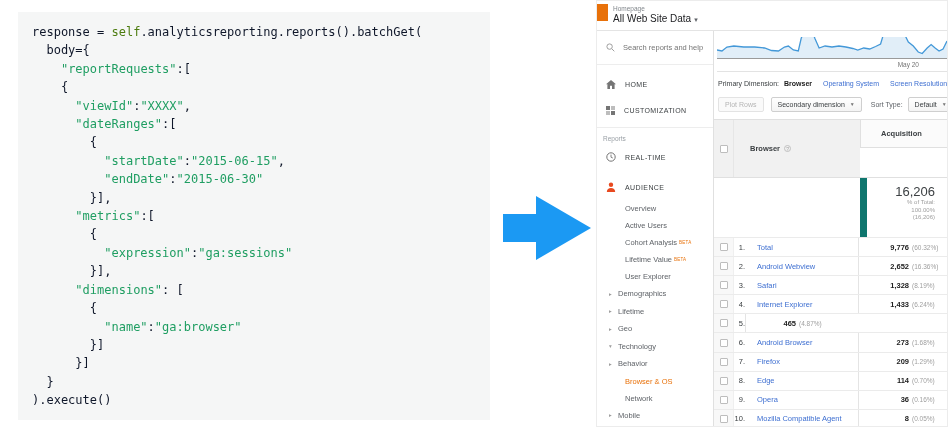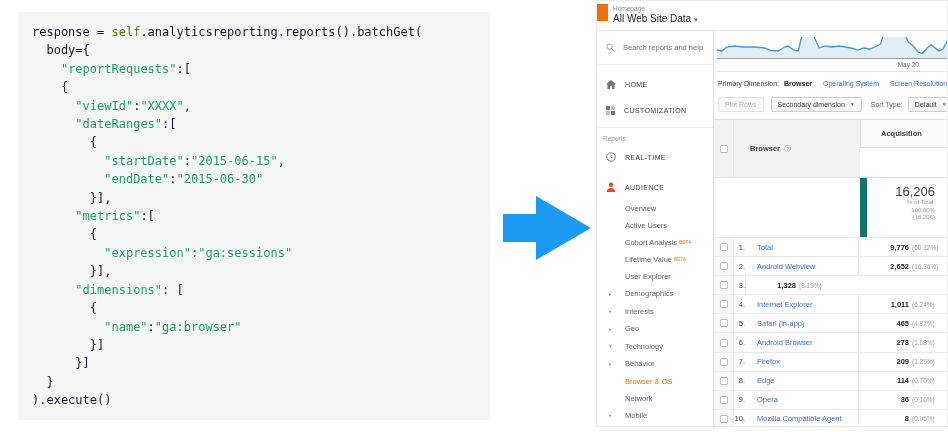--- a/index.html
+++ b/index.html
@@ -42,21 +42,21 @@
   .sidebar { width:117px; border-right:1px solid #e0e0e0; background:#fff; flex:none; overflow:hidden; }
   .sb-search { height:34px; display:flex; align-items:center; border-bottom:1px solid #ededed; padding-left:9px; }
   .sb-search .txt { font-size:7.5px; color:#757575; margin-left:8px; }
   .sb-top { padding-top:6px; border-bottom:1px solid #ededed; padding-bottom:4px; }
   .sb-item { height:26px; display:flex; align-items:center; padding-left:9px; }
   .sb-item .lbl { font-size:7px; letter-spacing:.4px; color:#3c4043; margin-left:9px; }
   .sb-section { font-size:6.5px; color:#9aa0a6; padding:7px 0 2px 6px; }
   .sb-sub { height:17px; display:flex; align-items:center; padding-left:28px; font-size:7.5px; color:#5f6368; }
   .sb-exp { height:17.5px; display:flex; align-items:center; padding-left:12px; font-size:7.5px; color:#5f6368; }
   .sb-exp .arr { font-size:5.5px; color:#9e9e9e; width:9px; }
-  .sb-exp .elbl { margin-left:7px; }
+  .sb-exp .elbl { }
   .beta { font-size:4.5px; color:#e8710a; vertical-align:super; margin-left:2px; letter-spacing:.2px; }
   .sb-active { color:#e8710a !important; font-weight:normal; }
   .audience-row { margin-top:4px; }
 
   
   .main { position:relative; flex:1; overflow:hidden; }
   .chart-wrap { position:absolute; left:3px; right:0; top:6px; height:21px; overflow:hidden; }
   .chart-wrap svg { width:100%; height:100%; display:block; }
   .axis-line { position:absolute; left:3px; right:0; top:27px; border-top:1.5px solid #9a9a9a; }
   .tick-label { position:absolute; right:28px; top:30px; font-size:6.5px; color:#757575; }
@@ -216,21 +216,21 @@
         <div class="sb-sub">
             <span>User Explorer</span>
           </div>
 
         <div class="sb-exp">
             <span class="arr">▸</span>
             <span class="elbl">Demographics</span>
           </div>
         <div class="sb-exp">
             <span class="arr">▸</span>
-            <span class="elbl">Interests</span>
+            <span class="elbl">Lifetime</span>
           </div>
         <div class="sb-exp">
             <span class="arr">▸</span>
             <span class="elbl">Geo</span>
           </div>
         <div class="sb-exp">
             <span class="arr">▾</span>
             <span class="elbl">Technology</span>
           </div>
         <div class="sb-exp">
@@ -330,46 +330,46 @@
                 <div class="c-metric">
                   <span class="c-val">2,652</span>
                   <span class="c-pct">(16.36%)</span>
                 </div>
               </div>
             <div class="trow">
                 <div class="c-cb">
                   <span class="cb"></span>
                 </div>
                 <div class="c-rank">3.</div>
+                <div class="c-name">
+                  <a href="#">Safari</a>
+                </div>
                 <div class="c-metric">
                   <span class="c-val">1,328</span>
                   <span class="c-pct">(8.19%)</span>
                 </div>
               </div>
             <div class="trow">
                 <div class="c-cb">
                   <span class="cb"></span>
                 </div>
                 <div class="c-rank">4.</div>
                 <div class="c-name">
                   <a href="#">Internet Explorer</a>
                 </div>
                 <div class="c-metric">
-                  <span class="c-val">1,011</span>
+                  <span class="c-val">1,433</span>
                   <span class="c-pct">(6.24%)</span>
                 </div>
               </div>
             <div class="trow">
                 <div class="c-cb">
                   <span class="cb"></span>
                 </div>
                 <div class="c-rank">5.</div>
-                <div class="c-name">
-                  <a href="#">Safari (in-app)</a>
-                </div>
                 <div class="c-metric">
                   <span class="c-val">465</span>
                   <span class="c-pct">(4.87%)</span>
                 </div>
               </div>
             <div class="trow">
                 <div class="c-cb">
                   <span class="cb"></span>
                 </div>
                 <div class="c-rank">6.</div>

